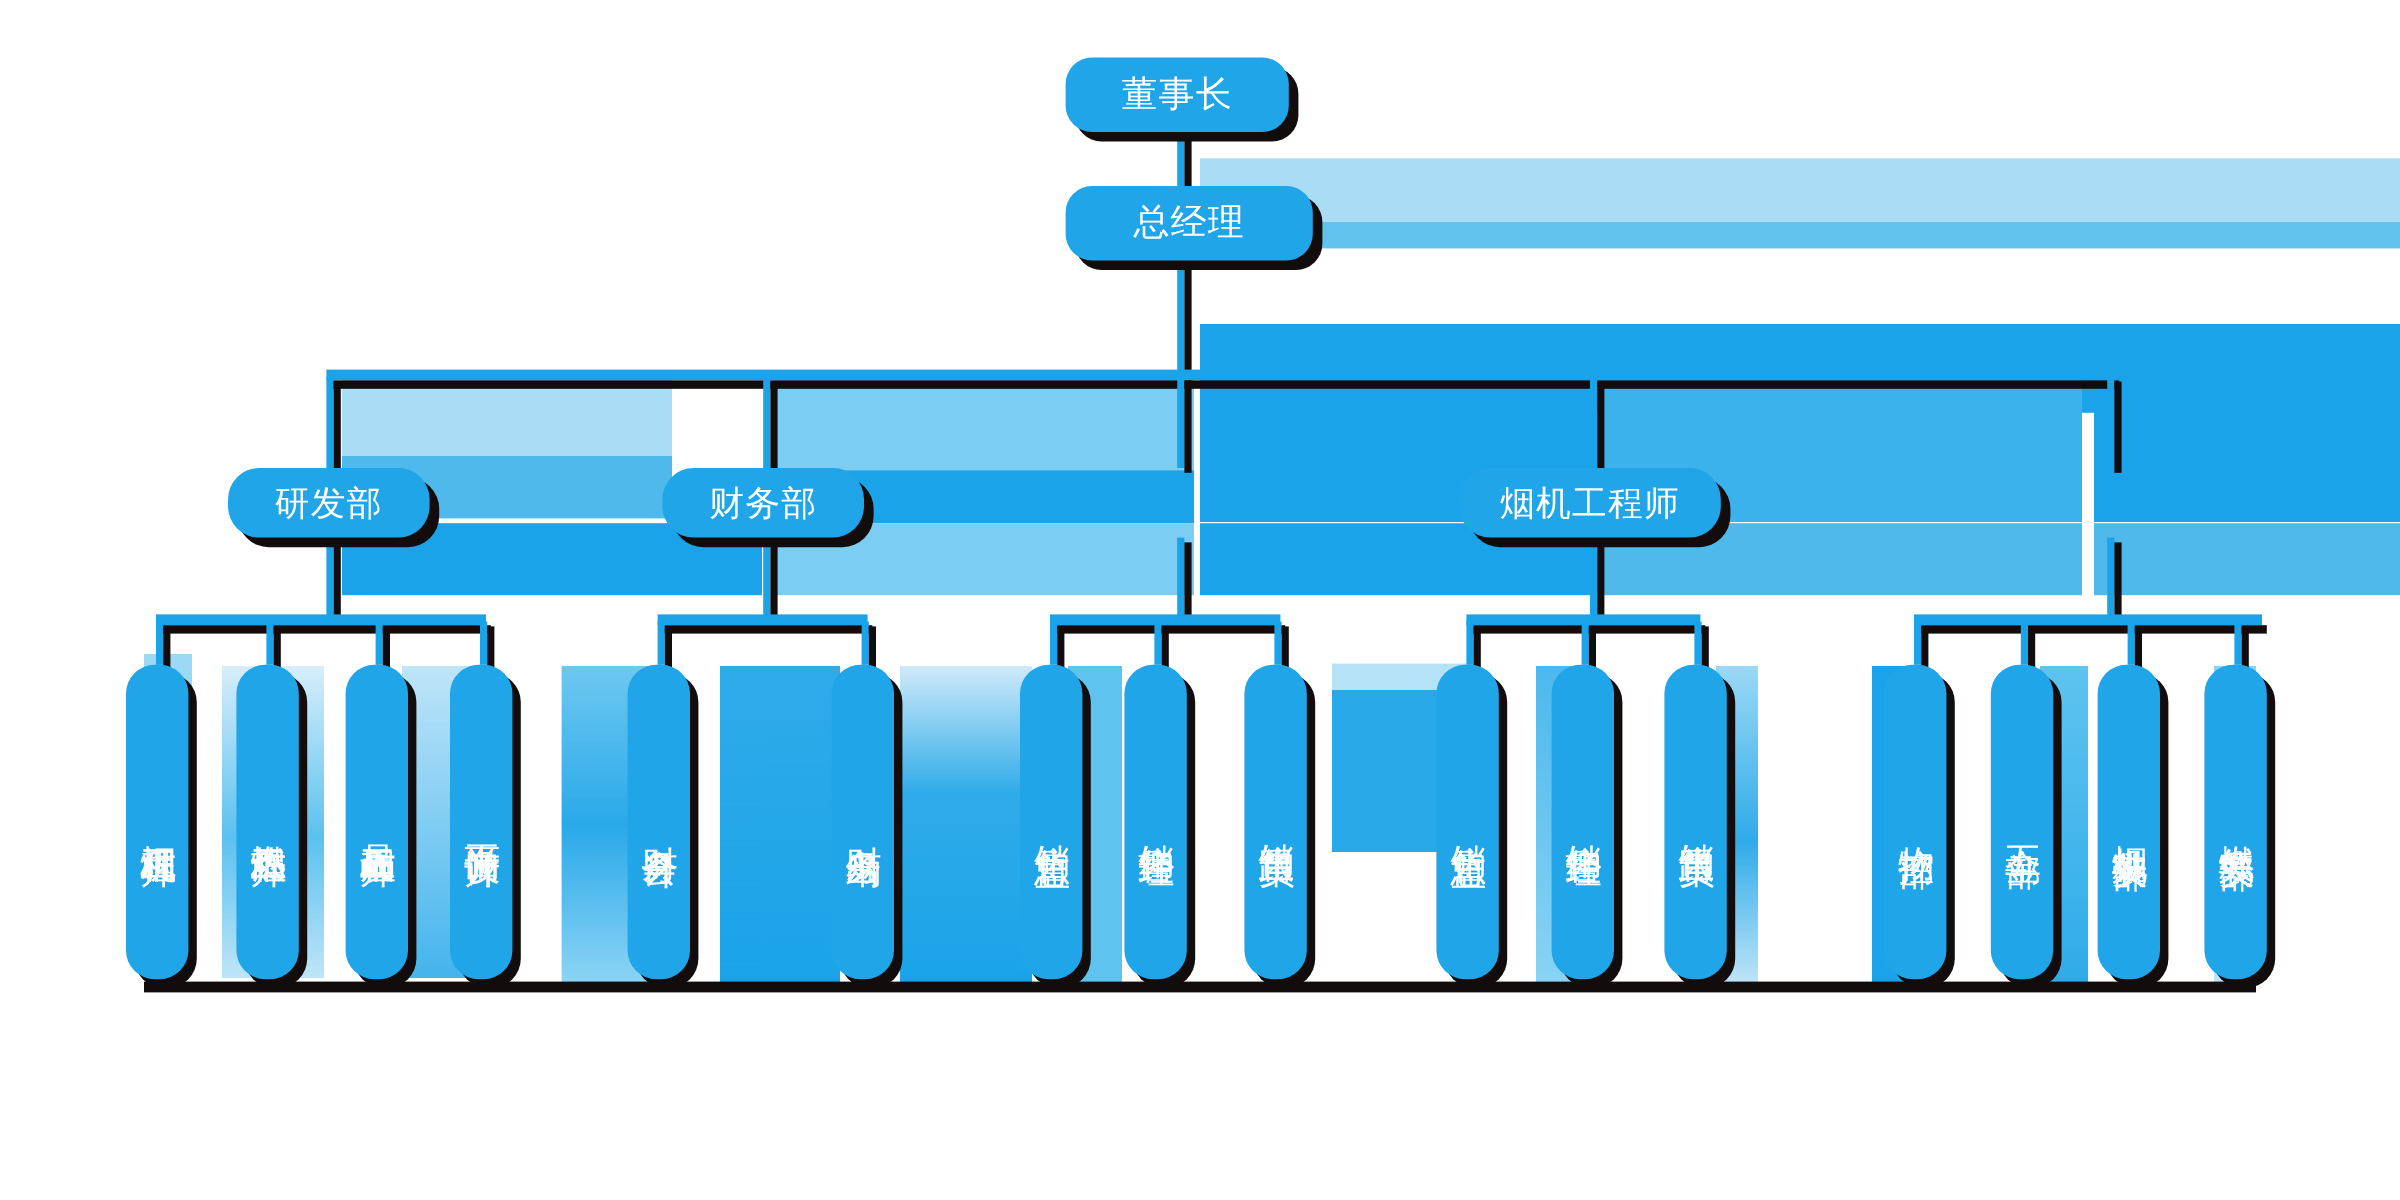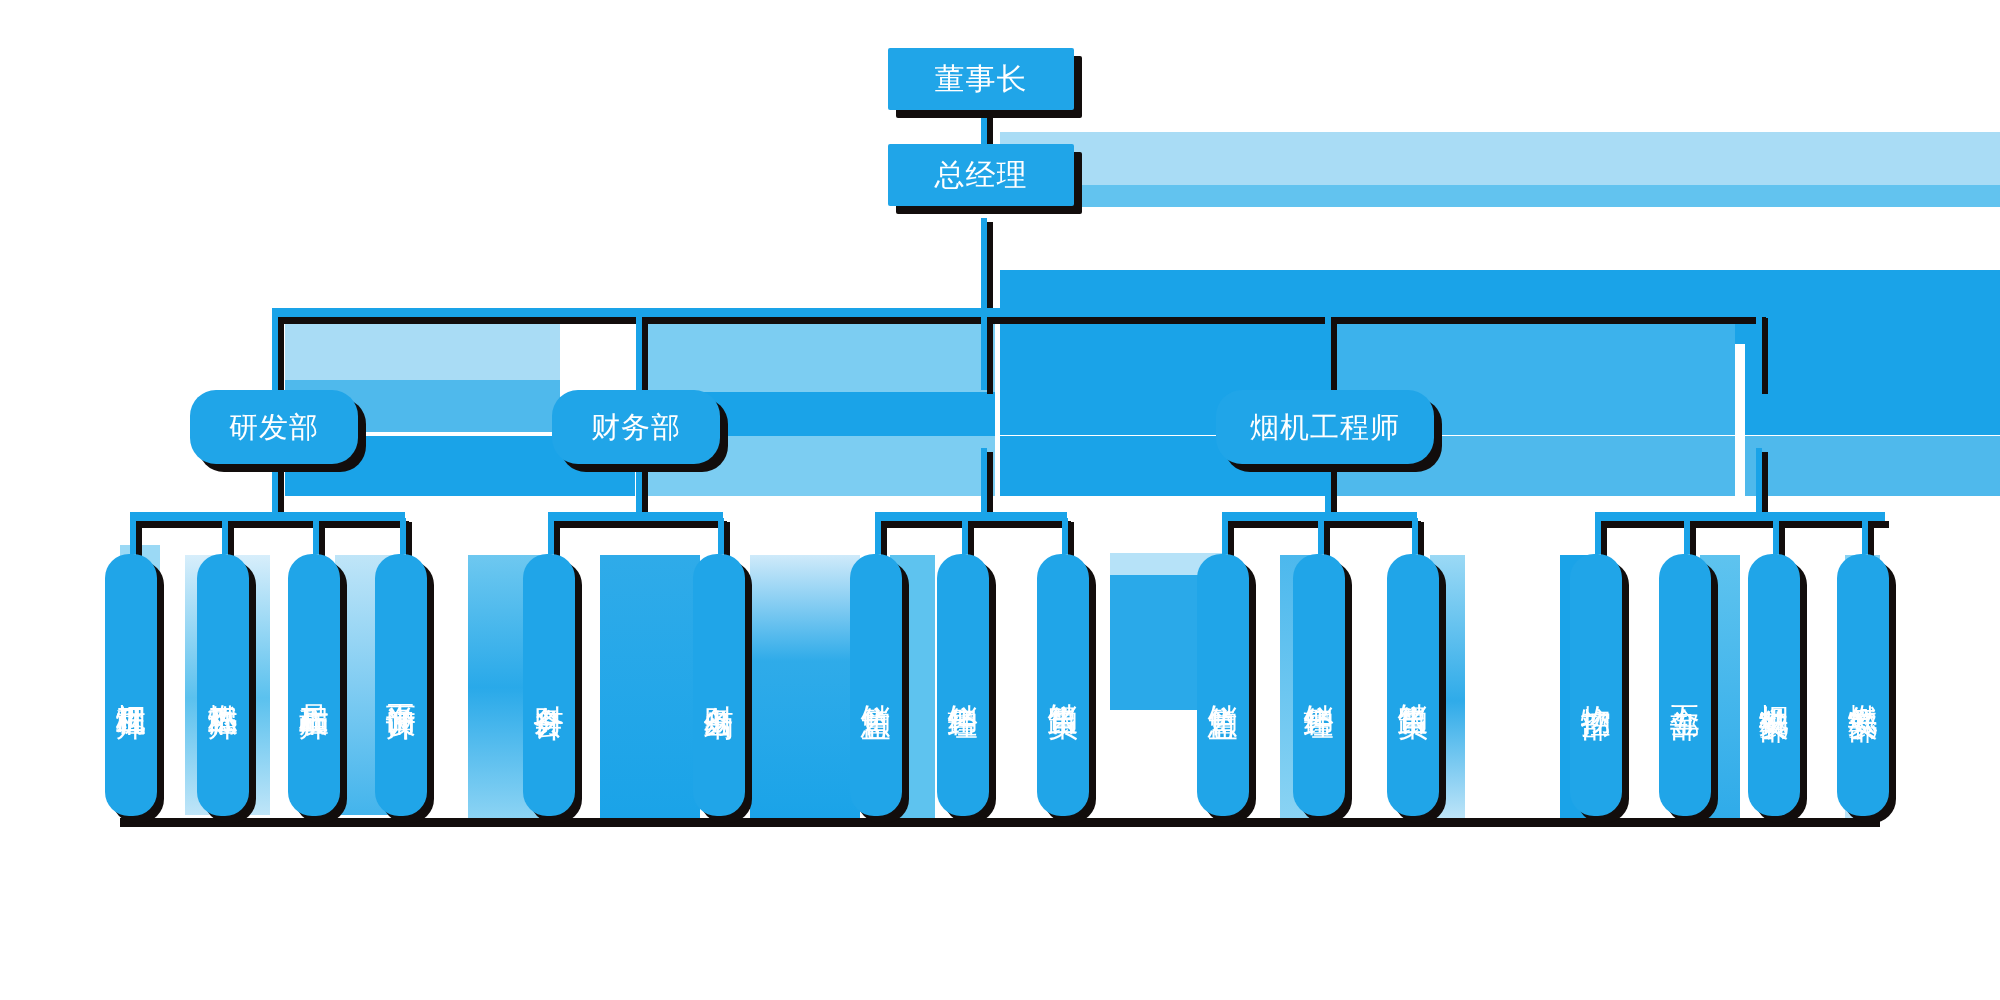--- a/index.html
+++ b/index.html
@@ -36,24 +36,24 @@
     color:#ffffff;
     display:flex;align-items:center;justify-content:center;
     text-align:center;
     border-radius:16px;
     box-shadow:8px 8px 0 0 #120d0c;
     letter-spacing:1px;
     z-index:6;
     line-height:1.12;
   }
   .node.top{
-    height:62px;border-radius:2px;font-size:30px;
+    height:62px;border-radius:22px;font-size:30px;
   }
   .node.dept{
-    height:74px;border-radius:26px;font-size:29px;
+    height:58px;border-radius:26px;font-size:29px;
   }
   .node.leaf{
     border-radius:24px;
     font-size:30px;
     writing-mode:vertical-rl;
     text-orientation:upright;
     padding:10px 0;
     letter-spacing:2px;
     box-shadow:7px 7px 0 0 #120d0c;
   }
@@ -147,21 +147,21 @@
   <div class="vline" style="left:1684px;top:518px;height:36px;"></div>
   <div class="vline" style="left:1773px;top:518px;height:36px;"></div>
   <div class="vline" style="left:1862px;top:518px;height:36px;"></div>
 
   <div class="ghost" style="left:120px;top:818px;width:1760px;height:9px;background:#120d0c;"></div>
 
   <div class="node top" style="left:888px;top:48px;width:186px;">
     <span class="lbl">董事长</span>
   </div>
 
-  <div class="node top" style="left:888px;top:144px;width:186px;text-align:right;">
+  <div class="node top" style="left:888px;top:155px;width:206px;text-align:right;">
     <span class="lbl">总经理</span>
   </div>
 
   <div class="node dept" style="left:190px;top:390px;width:168px;">
     <span class="lbl">研发部</span>
   </div>
 
   <div class="node dept" style="left:552px;top:390px;width:168px;">
     <span class="lbl">财务部</span>
   </div>

